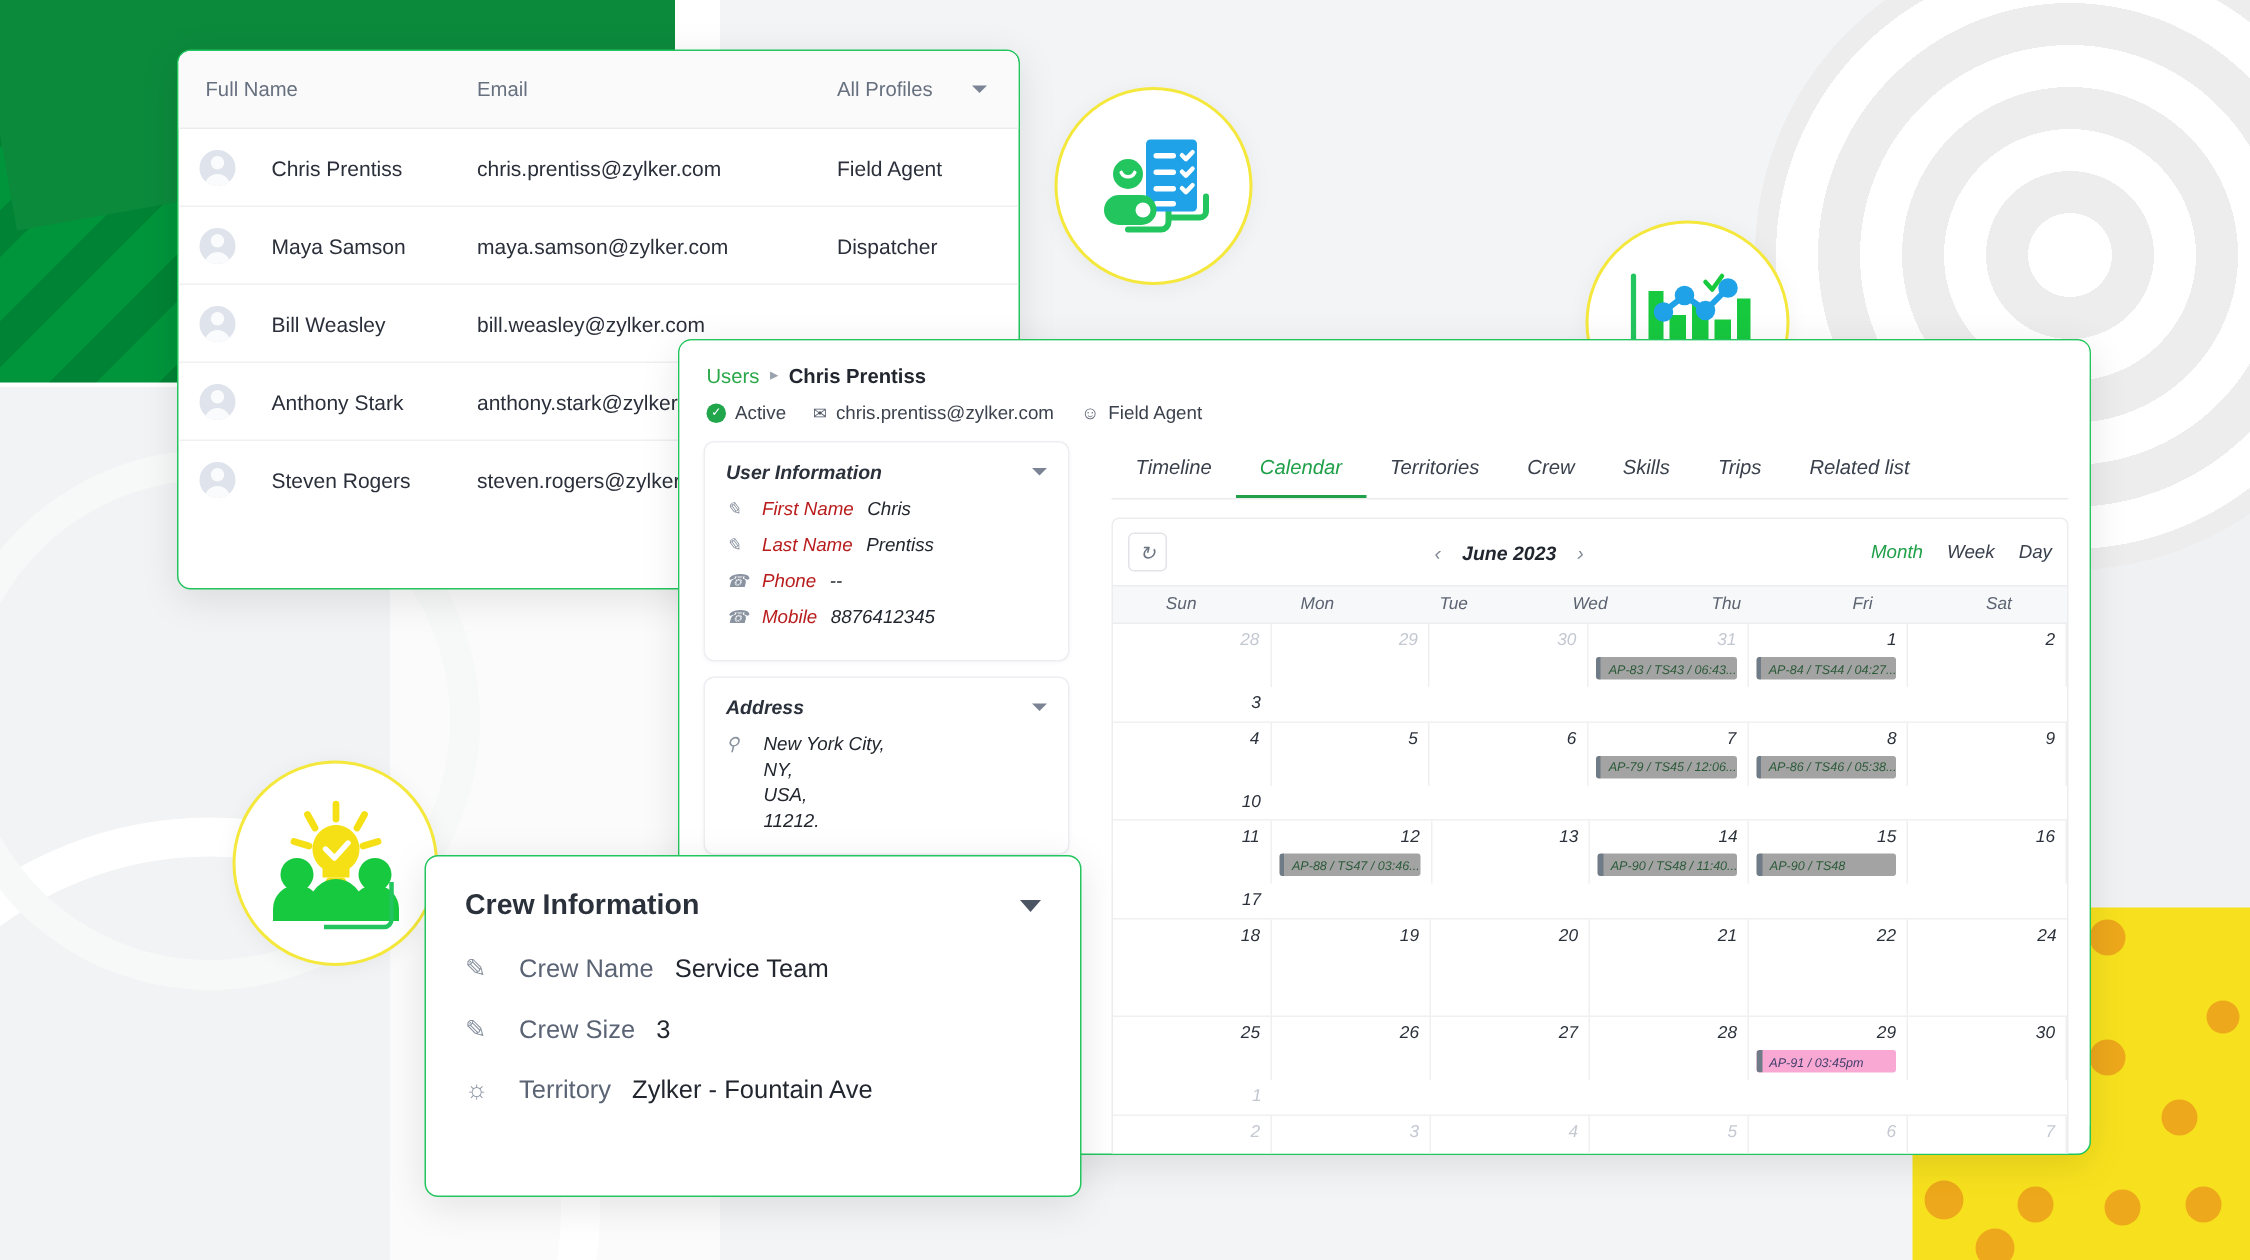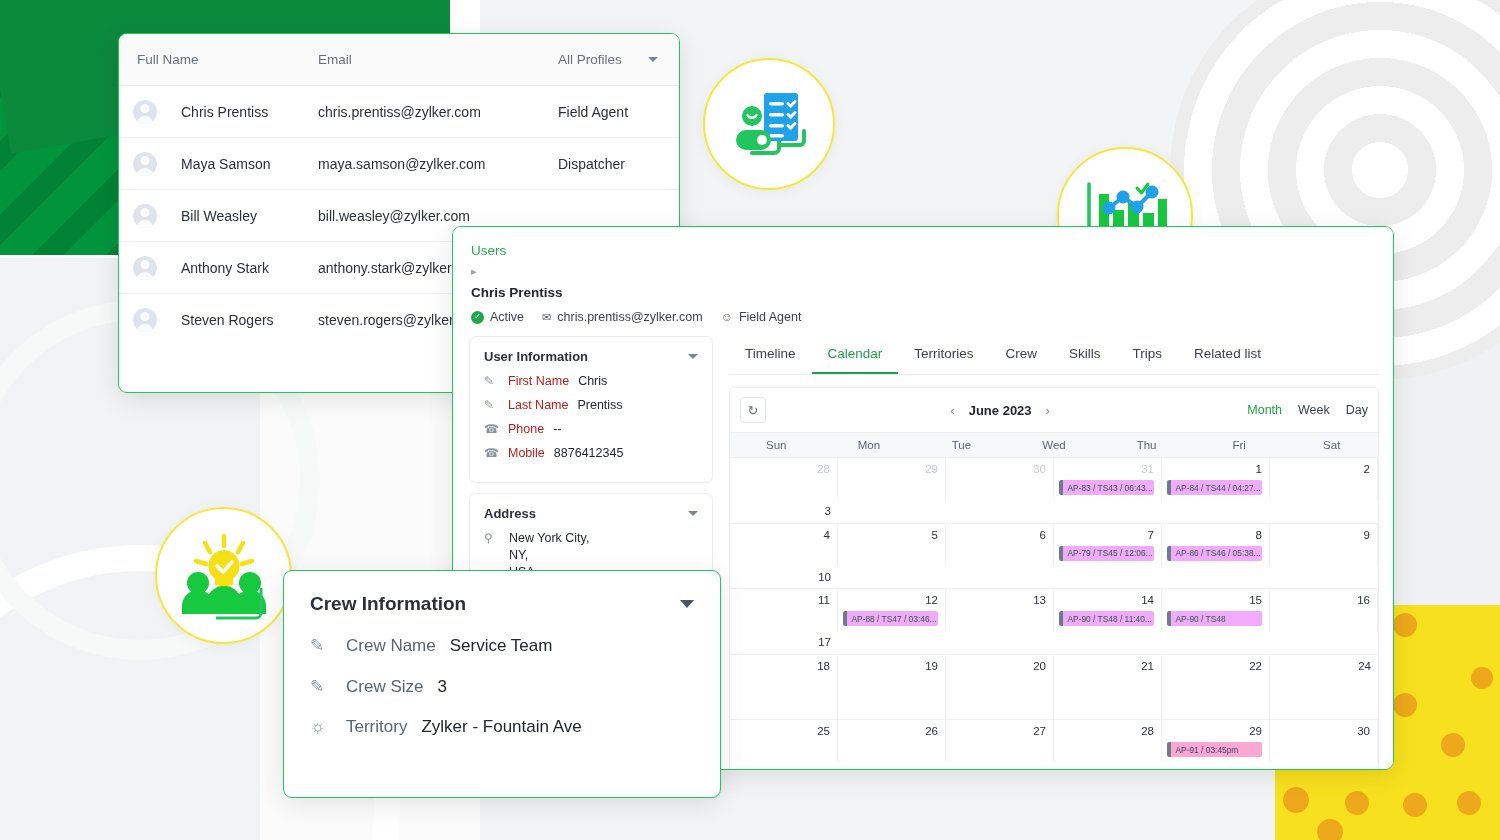--- a/index.html
+++ b/index.html
@@ -118,34 +118,34 @@
     content:""; position:absolute; left:50%; bottom:-5px; width:17px; height:13px;
     border-radius:9px 9px 0 0; background:#fafbfc; transform:translateX(-50%);
   }
   .ur-name { width:161px; padding-left:24px; }
   .ur-mail { width:240px; color:#2a2f3a; }
   .ur-prof { flex:1; }
 
   
   #detail-card { left:452px; top:226px; width:942px; height:544px; overflow:hidden; }
   .detail-head { padding:16px 18px 12px 18px; background:#ffffff; }
-  .breadcrumb { display:flex; align-items:flex-start; gap:7px; font-size:13.5px;flex-direction:column; }
+  .breadcrumb { display:flex; align-items:flex-start; gap:7px; font-size:13.5px; }
   .bc-link { color:#2aa84a; }
   .bc-sep { color:#9aa2ae; font-size:11px; }
   .bc-cur { color:#22272f; font-weight:bold; }
   .meta-row { display:flex; align-items:center; gap:18px; margin-top:10px; font-size:12.5px; color:#3c434e; }
   .meta-item { display:flex; align-items:center; gap:6px; }
   .check-dot {
     width:13px;height:13px;border-radius:50%;background:#22a64c;
     display:flex;align-items:center;justify-content:center;color:#fff;font-size:8px;line-height:1;
   }
   .mail-ico { color:#4a5463; font-size:11px; }
   .person-ico { color:#5a6370; font-size:12px; }
 
-  .detail-body { display:flex; gap:4px; padding:0 0 0 0; height:456px; background:#ffffff; }
+  .detail-body { display:flex; gap:16px; padding:0 0 0 0; height:456px; background:#ffffff;font-style:italic; }
   .left-pane { width:260px; padding:0 0 0 16px; }
   .panel {
     background:#ffffff; border:1px solid #eceef1; border-radius:7px;
     margin-bottom:10px; padding:12px 14px;
     box-shadow:0 1px 3px rgba(0,0,0,0.03);
   }
   .panel-head {
     display:flex; align-items:center; justify-content:space-between;
     font-size:13px; font-weight:bold; color:#2b313b; margin-bottom:10px;
   }
@@ -184,21 +184,21 @@
   .day-cell { border-right:1px solid #f0f0f2; padding:5px 7px 0 5px; position:relative; }
   .day-cell:last-child { border-right:none; }
   .day-num { text-align:right; font-size:11.5px; color:#2b313b; }
   .day-cell.other .day-num { color:#c3c8d1; }
   .evt {
     margin-top:5px; height:15px; border-radius:2px; display:flex; align-items:center;
     font-size:8.4px; overflow:hidden; white-space:nowrap;
   }
   .evt .bar { width:3.5px; height:100%; background:#6f7b86; flex:0 0 3.5px; border-radius:2px 0 0 2px; }
   .evt .txt { padding-left:5px; }
-  .evt.green { background:#f0abfc; color:#2c5b3a; }
+  .evt.green { background:#a3a3a3; color:#2c5b3a; }
   .evt.green .bar { background:#6f7b86; }
   .evt.purple { background:#f9a8d4; color:#42406b; }
   .evt.purple .bar { background:#6f7b86; }
 
   
   #crew-card { left:283px; top:570px; width:438px; height:228px; padding:22px 26px; }
   .crew-head {
     display:flex; align-items:center; justify-content:space-between;
     font-size:19px; font-weight:bold; color:#2b313b; margin-bottom:14px;
   }

